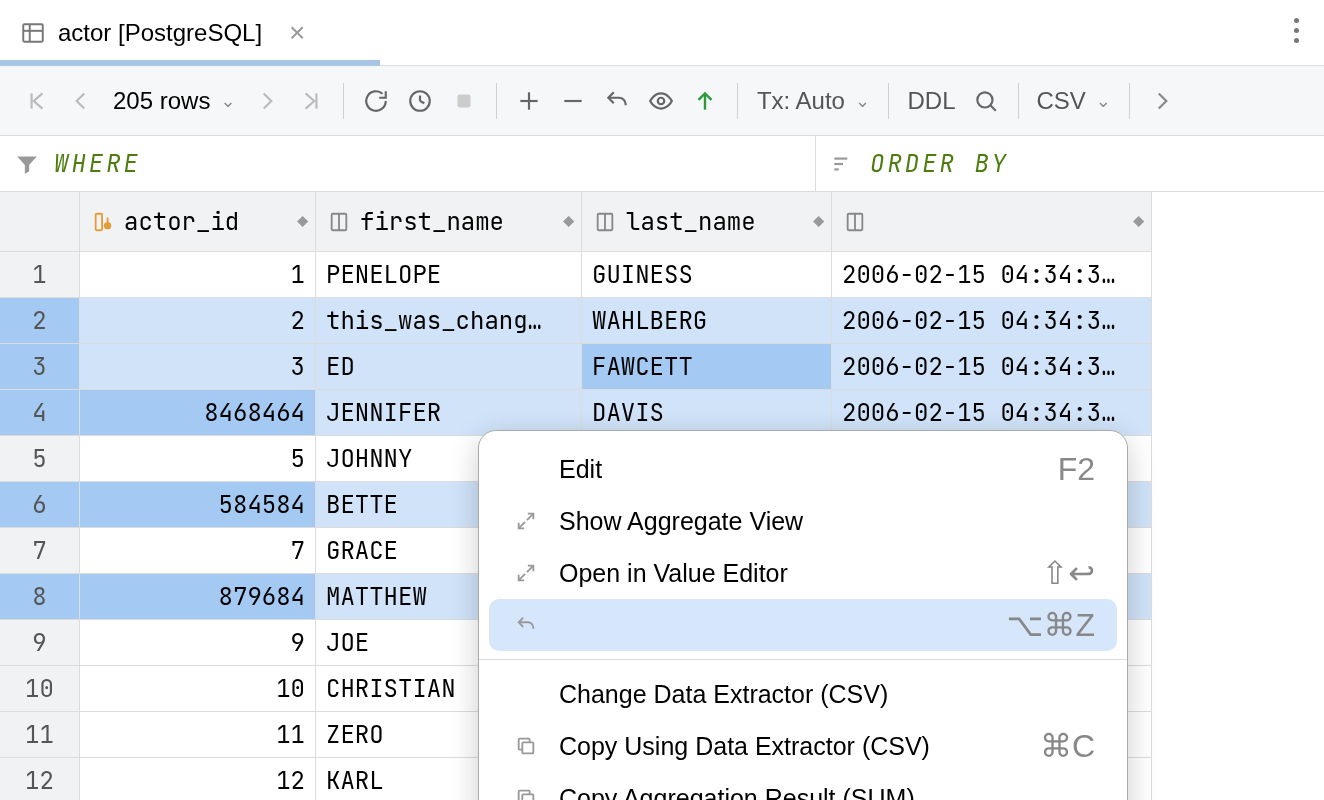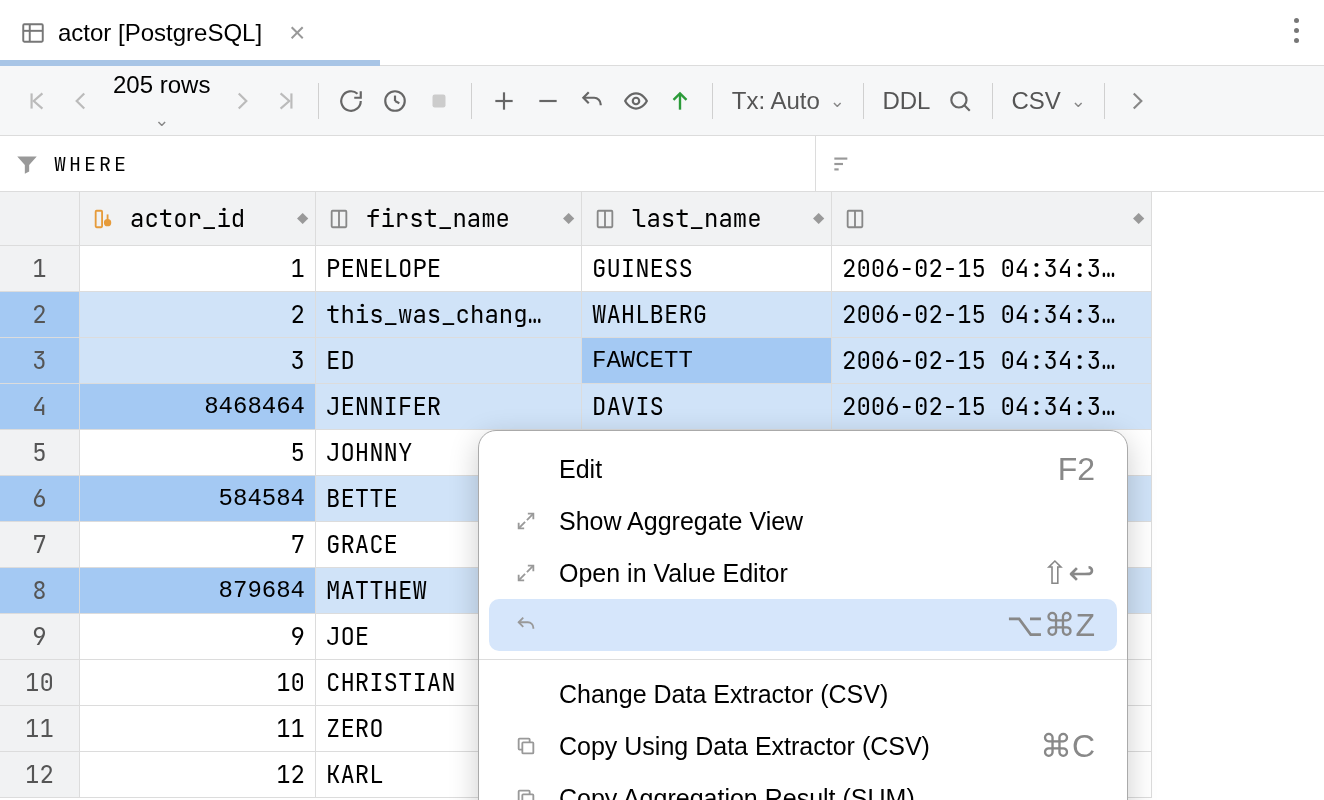--- a/index.html
+++ b/index.html
@@ -9,35 +9,35 @@
 .tab { display:flex; align-items:center; gap:12px; padding:0 20px; height:100%; position:relative; }
 .tab-underline { position:absolute; bottom:-1px; left:0; height:6px; width:380px; background:#a8c5e6; }
 .tab-title { font-size:24px; }
 .tab-close { color:#999; font-size:28px; margin-left:15px; cursor:pointer; }
 .menu-dots { position:absolute; right:25px; top:18px; display:flex; flex-direction:column; gap:5px; }
 .menu-dots span { width:5px; height:5px; border-radius:50%; background:#777; }
 .toolbar { display:flex; align-items:center; height:70px; background:#f6f7f8; border-bottom:1px solid #dcdcdc; padding:0 15px; gap:0; }
 .tool-btn { display:flex; align-items:center; justify-content:center; height:50px; min-width:44px; padding:0 8px; color:#555; cursor:pointer; }
 .tool-btn.disabled { color:#bbb; }
 .tool-sep { width:1px; height:36px; background:#d0d0d0; margin:0 10px; }
-.rowcount { font-size:24px; padding:0 10px; display:flex; align-items:center; gap:10px; cursor:pointer;flex-direction:column; }
+.rowcount { font-size:24px; padding:0 10px; display:flex; align-items:center; gap:10px; cursor:pointer; }
 .chev { font-size:18px; color:#888; }
 .filter-bar { display:flex; height:56px; border-bottom:1px solid #dcdcdc; }
 .filter-left { flex:0 0 816px; display:flex; align-items:center; padding:0 14px; gap:14px; border-right:1px solid #dcdcdc; }
 .filter-right { flex:1; display:flex; align-items:center; padding:0 14px; gap:14px; }
-.filter-label { letter-spacing:3px; color:#000000; font-size:20px; }
+.filter-label { letter-spacing:3px; color:#4d7c0f; font-size:24px;font-style:italic; }
 .grid { display:grid; grid-template-columns:80px 236px 266px 250px 320px; }
-.hdr { background:#f1f2f3; border-right:1px solid #dcdcdc; border-bottom:1px solid #dcdcdc; height:54px; display:flex; align-items:center; padding:0 12px; gap:16px; }
+.hdr { background:#f1f2f3; border-right:1px solid #dcdcdc; border-bottom:1px solid #dcdcdc; height:60px; display:flex; align-items:center; padding:0 12px; gap:10px; }
 .hdr .sort { margin-left:auto; color:#999; font-size:18px; letter-spacing:-5px; }
 .rownum { background:#f1f2f3; border-right:1px solid #dcdcdc; border-bottom:1px solid #dcdcdc; height:46px; display:flex; align-items:center; justify-content:center; color:#555; }
 .cell { border-right:1px solid #dcdcdc; border-bottom:1px solid #dcdcdc; height:46px; display:flex; align-items:center; padding:0 10px; overflow:hidden; white-space:nowrap; }
 .cell.num { justify-content:flex-end; }
 .row-sel .rownum { background:#a4c9f3; }
 .row-sel .cell { background:#d0e3f8; }
-.cell.sel-heavy { background:#a4c9f3 !important;font-family:Liberation Mono, monospace; }
+.cell.sel-heavy { background:#a4c9f3 !important; }
 .context-menu { position:absolute; left:478px; top:430px; width:650px; background:#fff; border:1px solid #aaa; border-radius:18px; box-shadow:0 8px 30px rgba(0,0,0,0.2); padding:12px 0; overflow:hidden; }
 .menu-item { display:flex; align-items:center; height:52px; padding:0 22px; gap:18px; cursor:pointer; font-size:25px; border-radius:10px; margin:0 10px; }
 .menu-item.highlight { background:#d6e6fb; }
 .menu-icon { width:30px; display:flex; justify-content:center; color:#888; }
 .menu-shortcut { margin-left:auto; color:#888; font-size:32px; }
 .menu-sep { height:1px; background:#ddd; margin:8px 0; }
 svg { display:block; }
 .icon-sm { width:26px; height:26px; }
 .green { color:#2c9b3a; }
 </style>
@@ -172,20 +172,21 @@
         <path d="M3 5h18l-7 8v6l-4 2v-8z"></path>
       </svg>
     <span class="filter-label mono">WHERE</span>
   </div>
   <div class="filter-right">
     <svg class="icon-sm" viewBox="0 0 24 24" fill="none" stroke="#999" stroke-width="2">
         <line x1="4" y1="7" x2="16" y2="7"></line>
         <line x1="4" y1="12" x2="12" y2="12"></line>
         <line x1="4" y1="17" x2="8" y2="17"></line>
       </svg>
+    <span class="filter-label mono">ORDER BY</span>
   </div>
 </div>
 
 <div class="grid mono">
   <div class="hdr"></div>
   <div class="hdr">
     <svg style="width:22px;height:22px" viewBox="0 0 24 24" fill="none" stroke="#e69b3a" stroke-width="2">
         <rect x="4" y="3" width="7" height="18" rx="1"></rect>
         <circle cx="17" cy="16" r="3" fill="#e69b3a"></circle>
         <line x1="17" y1="13" x2="17" y2="7"></line>

